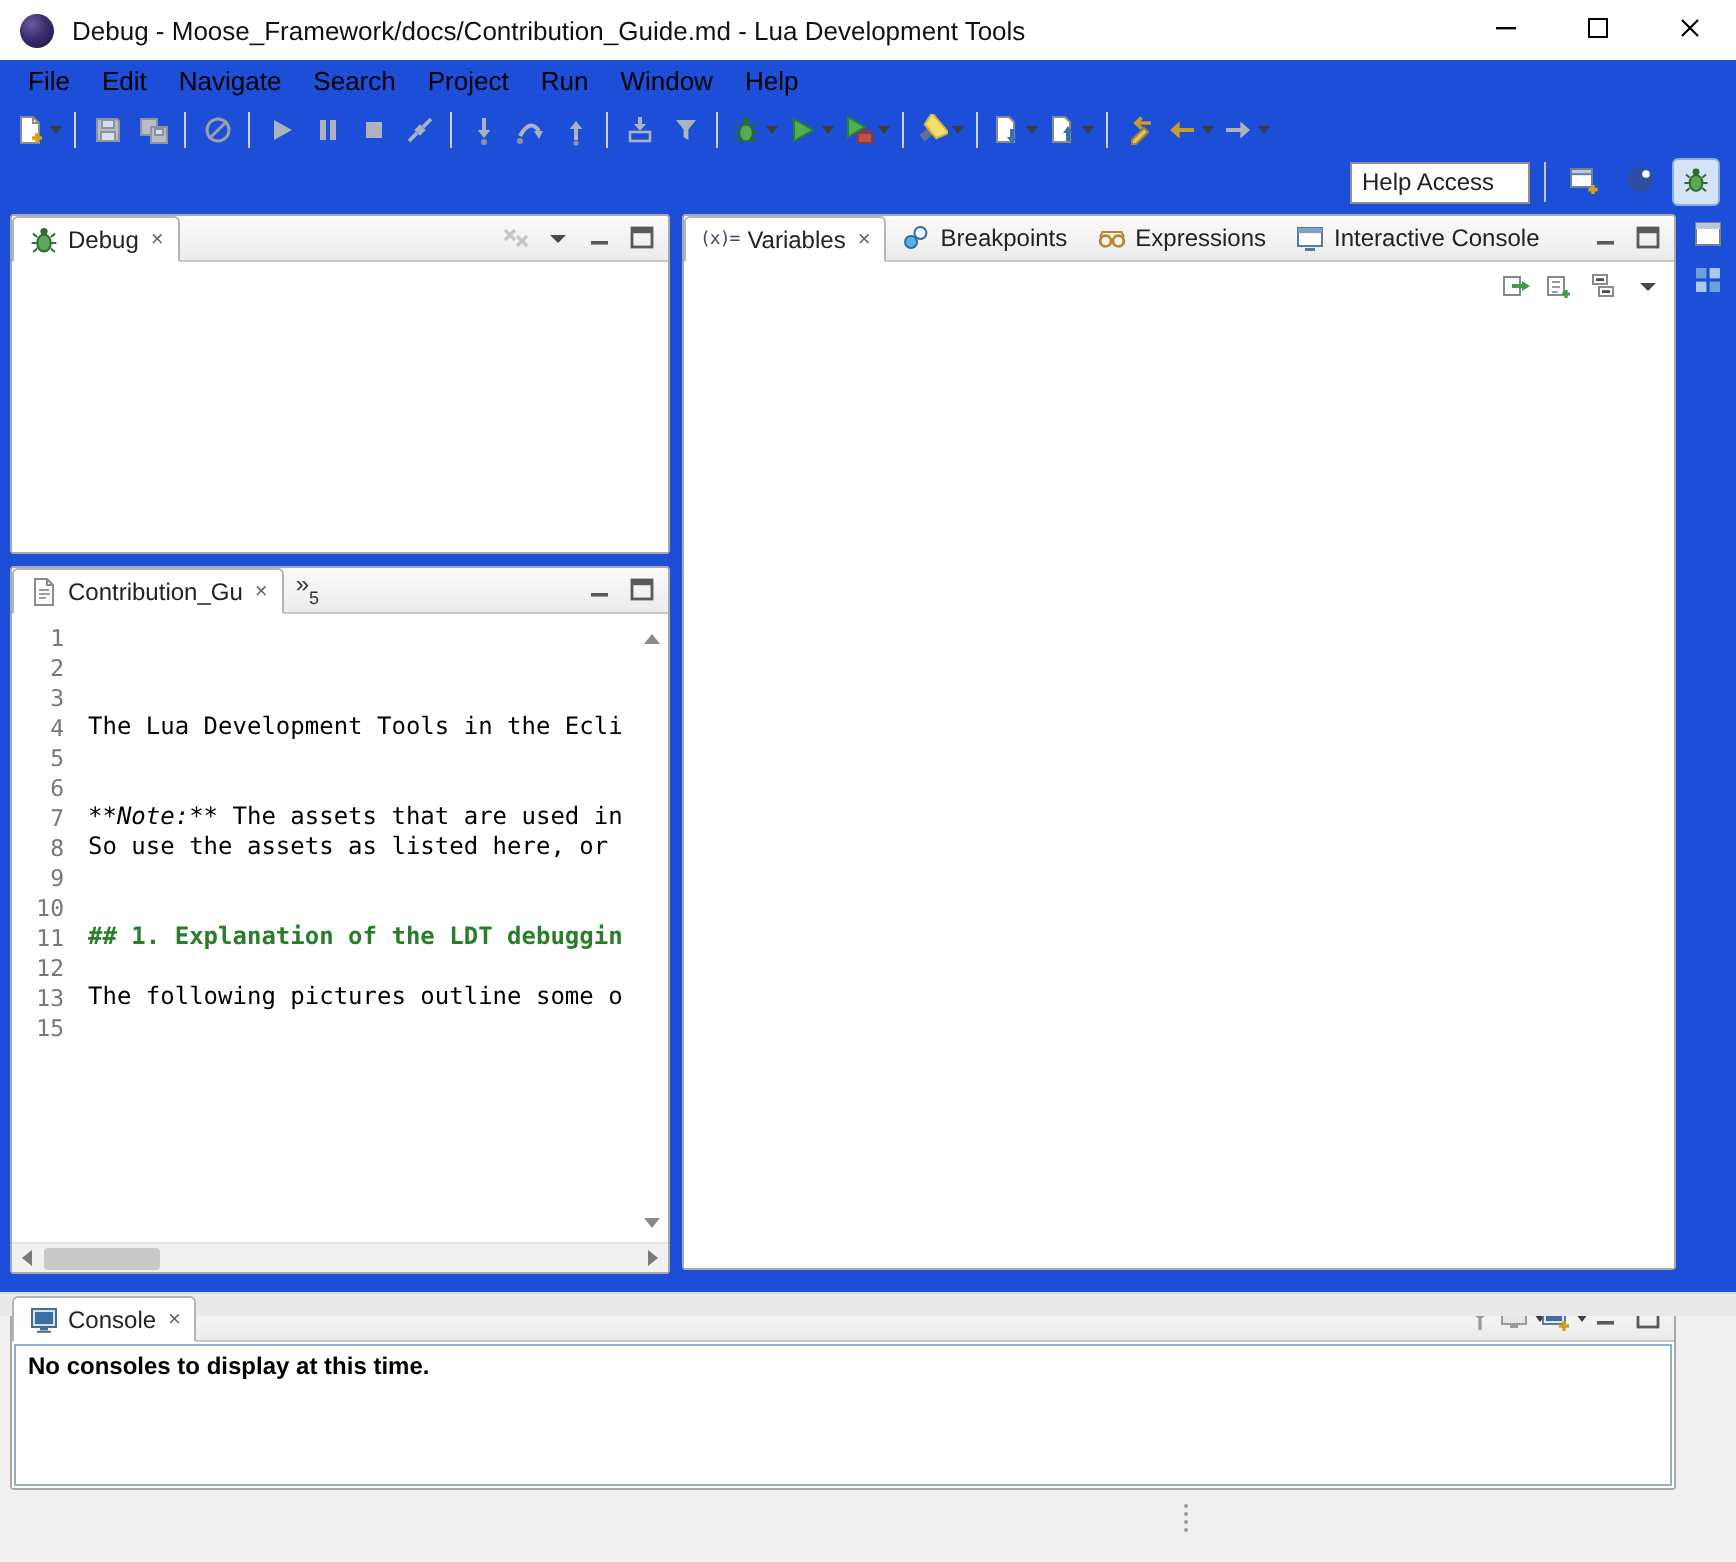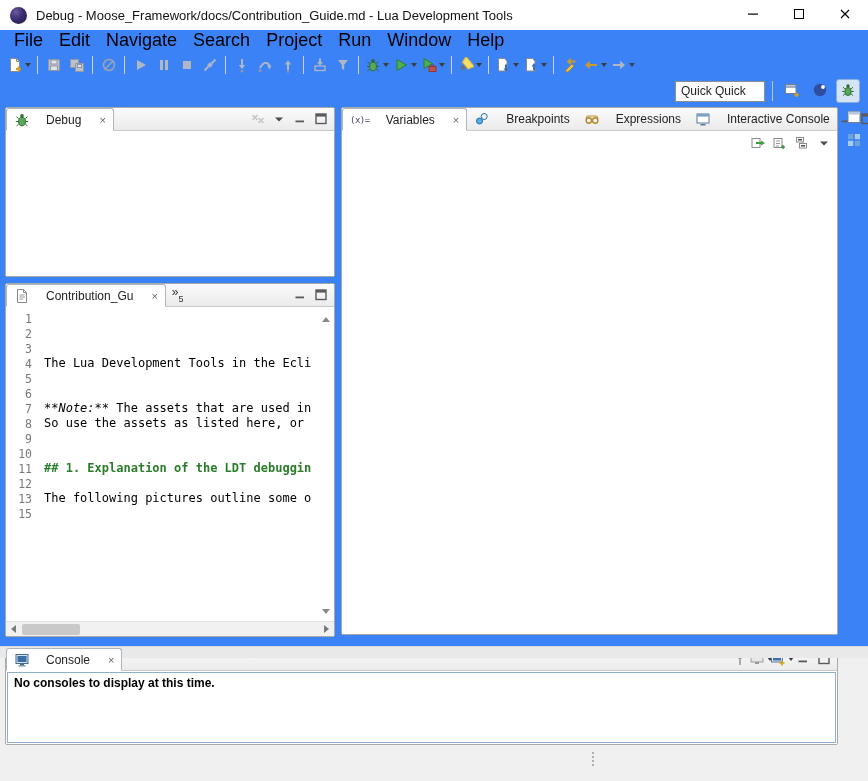--- a/index.html
+++ b/index.html
@@ -1,33 +1,33 @@
 <!DOCTYPE html>
 <html style="--md-heading: #2a7d2a; --cur-line: #cde2f6; --active-persp: #d4e4f4;"><head>
 <meta charset="utf-8">
 <style>
   * { box-sizing: border-box; margin: 0; padding: 0; }
   html,body { width:868px; height:781px; }
   body {
     font-family:"Liberation Sans","DejaVu Sans",sans-serif;
     font-size:13px; color:#000; background:#f0f0f0; overflow:hidden;
   }
-  .app { position:relative; width:868px; height:658px; background:#3b82f6; }
+  .app { position:relative; width:868px; height:658px; background:#1d4ed8; }
 
   
   .titlebar { position:absolute; top:0; left:0; right:0; height:30px; background:#fff; display:flex; align-items:center; }
   .app-icon { width:17px; height:17px; border-radius:50%; margin:0 9px 0 10px;
     background: radial-gradient(circle at 34% 30%, #6a5aa0 0%, #3a2d6e 45%, #1d1440 100%); flex:none; }
   .title { font-size:13px; color:#111; white-space:nowrap; }
   .win-controls { margin-left:auto; display:flex; height:30px; }
   .win-btn { width:46px; height:30px; display:flex; align-items:center; justify-content:center; }
 
   
   .menubar { position:absolute; top:30px; left:0; right:0; height:21px; display:flex; align-items:center; padding-left:6px; }
-  .menu-item { padding:20px 8px; font-size:18px; }
+  .menu-item { padding:20px 8px; font-size:13px; }
 
   
   .toolbar { position:absolute; top:51px; left:0; right:0; height:27px; display:flex; align-items:center; padding-left:5px; }
   .tbtn { height:23px; min-width:23px; display:inline-flex; align-items:center; justify-content:center; border-radius:3px; padding:0 2px; }
   .tbtn .icn { display:inline-flex; width:16px; height:16px; }
   .tbtn.disabled { opacity:.9; }
   .tsep { display:inline-block; width:1px; height:18px; background:#d2d2d2; margin:0 4px; }
   .dd { display:inline-flex; align-items:center; margin-left:2px; }
   .tri-down { width:0; height:0; border-left:3px solid transparent; border-right:3px solid transparent; border-top:4px solid #3c3c3c; display:inline-block; }
   .tri-up-s { width:0; height:0; border-left:4px solid transparent; border-right:4px solid transparent; border-bottom:5px solid #8a8a8a; display:inline-block; }
@@ -39,21 +39,21 @@
   .row2 { position:absolute; top:78px; left:0; right:0; height:26px; display:flex; align-items:center; justify-content:flex-end; padding-right:8px; }
   .quick-access { width:90px; height:21px; border:1px solid #8f8f8f; background:#fff; font-size:12px; color:#222; display:flex; align-items:center; padding-left:5px; }
   .pbar-sep { width:1px; height:20px; background:#c4c4c4; margin:0 7px; }
   .persp-buttons { display:flex; align-items:center; gap:4px; }
   .pbtn { width:24px; height:24px; display:flex; align-items:center; justify-content:center; border-radius:3px; border:1px solid transparent; }
   .pbtn.active { background:var(--active-persp,#d4e4f4); border-color:#86aede; }
 
   
   .panel { position:absolute; background:#fff; border:1px solid #a9a9a9; border-radius:2px; }
   .part-header { height:23px; display:flex; align-items:stretch; background:linear-gradient(#fbfbfb,#ebebeb); border-bottom:1px solid #c9c9c9; border-radius:2px 2px 0 0; }
-  .tab { display:flex; align-items:center; gap:16px; padding:0 7px; font-size:12px; color:#222; white-space:nowrap; }
+  .tab { display:flex; align-items:center; gap:4px; padding:0 7px; font-size:12px; color:#222; white-space:nowrap; }
   .tab.active { background:#fff; border:1px solid #adb5bd; border-bottom-color:#fff; border-radius:3px 3px 0 0; margin-bottom:-1px; position:relative; z-index:1; }
   .tab .icn { display:inline-flex; width:16px; height:16px; flex:none; }
   .tab-close { font-size:11px; color:#666; margin-left:2px; }
   .tab-label { white-space:nowrap; }
   .vars-glyph { font-size:9px; color:#46466e; font-family:"DejaVu Sans Mono","Liberation Mono",monospace; letter-spacing:-0.5px; }
   .header-actions { margin-left:auto; display:flex; align-items:center; gap:2px; padding-right:4px; }
   .hbtn { width:19px; height:19px; display:flex; align-items:center; justify-content:center; border-radius:2px; }
   .hbtn .icn { display:inline-flex; width:16px; height:16px; }
   .part-body { position:absolute; top:23px; left:0; right:0; bottom:0; background:#fff; }
 
@@ -356,21 +356,21 @@
             <polygon points="9.2,3.8 9.2,12.2 14,8" fill="#bdbdbd"></polygon>
           </svg>
         </span>
         <span class="dd">
           <span class="tri-down"></span>
         </span>
       </span>
     </div>
 
   <div class="row2">
-    <div class="quick-access">Quick Quick</div>
+    <div class="quick-access">Help Access</div>
     <div class="pbar-sep"></div>
     <div class="persp-buttons" id="perspButtons">
         <span class="pbtn">
           <span class="icn"><svg width="16" height="16" viewBox="0 0 16 16">
               <rect x="1.5" y="2.5" width="10.5" height="9" fill="#fff" stroke="#6f7f95"></rect>
               <rect x="1.5" y="2.5" width="10.5" height="2.6" fill="#b9c6db" stroke="#6f7f95"></rect>
               <path d="M12.5 10.5v4.5M10.2 12.8h4.6" stroke="#d4a017" stroke-width="1.8"></path>
             </svg></span>
         </span>
         <span class="pbtn">

